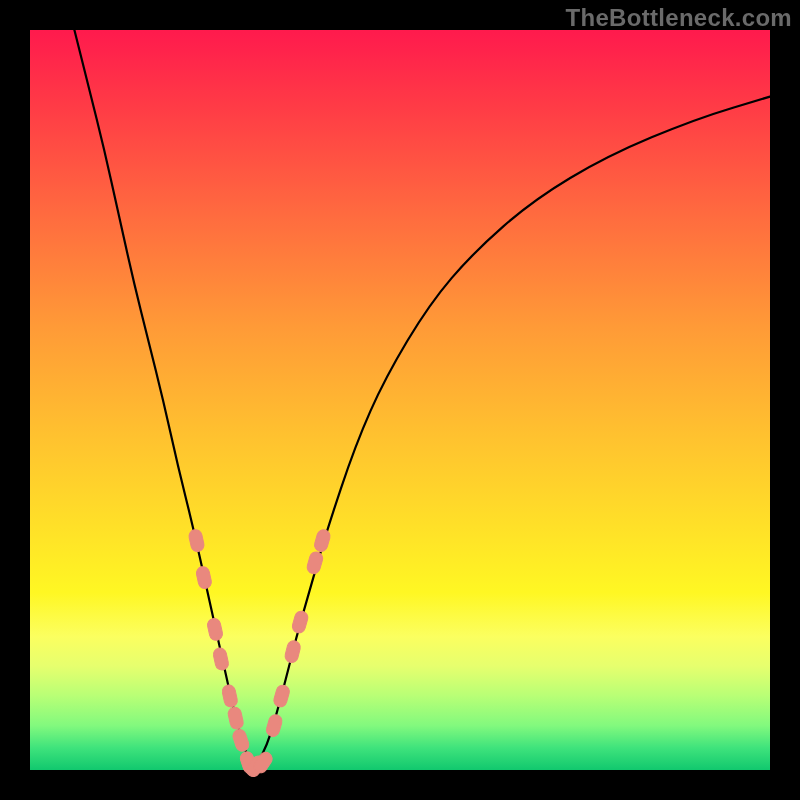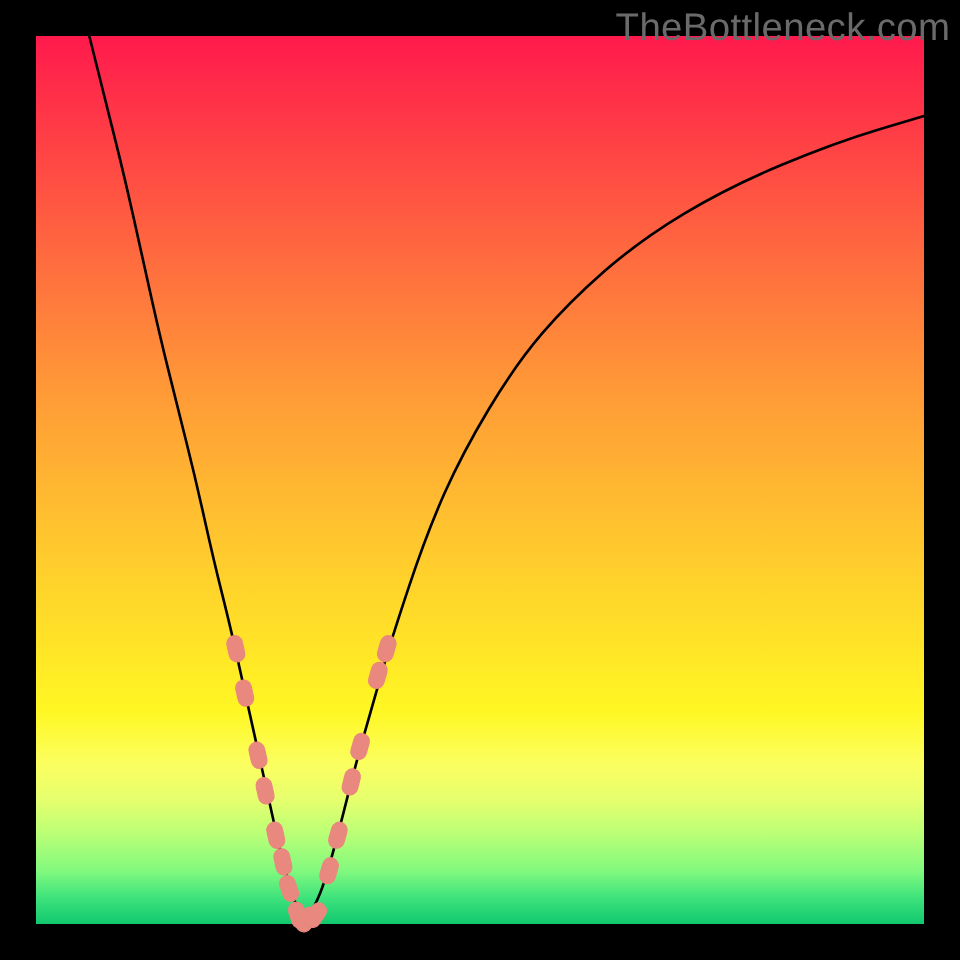--- a/index.html
+++ b/index.html
@@ -41,23 +41,24 @@
       #82f97e 94%,
       #3fe37c 97%,
       #11c86e 100%
     );
   }
   .watermark {
     position: absolute;
     top: 4px;
     right: 8px;
     color: #6a6a6a;
-    font-size: 32px;
+    font-size: 24px;
     letter-spacing: 0.3px;
     user-select: none;
+    font-weight: bold;
   }
   svg.curve {
     position: absolute;
     left: 0;
     top: 0;
     width: 740px;
     height: 740px;
     overflow: visible;
   }
 </style>

